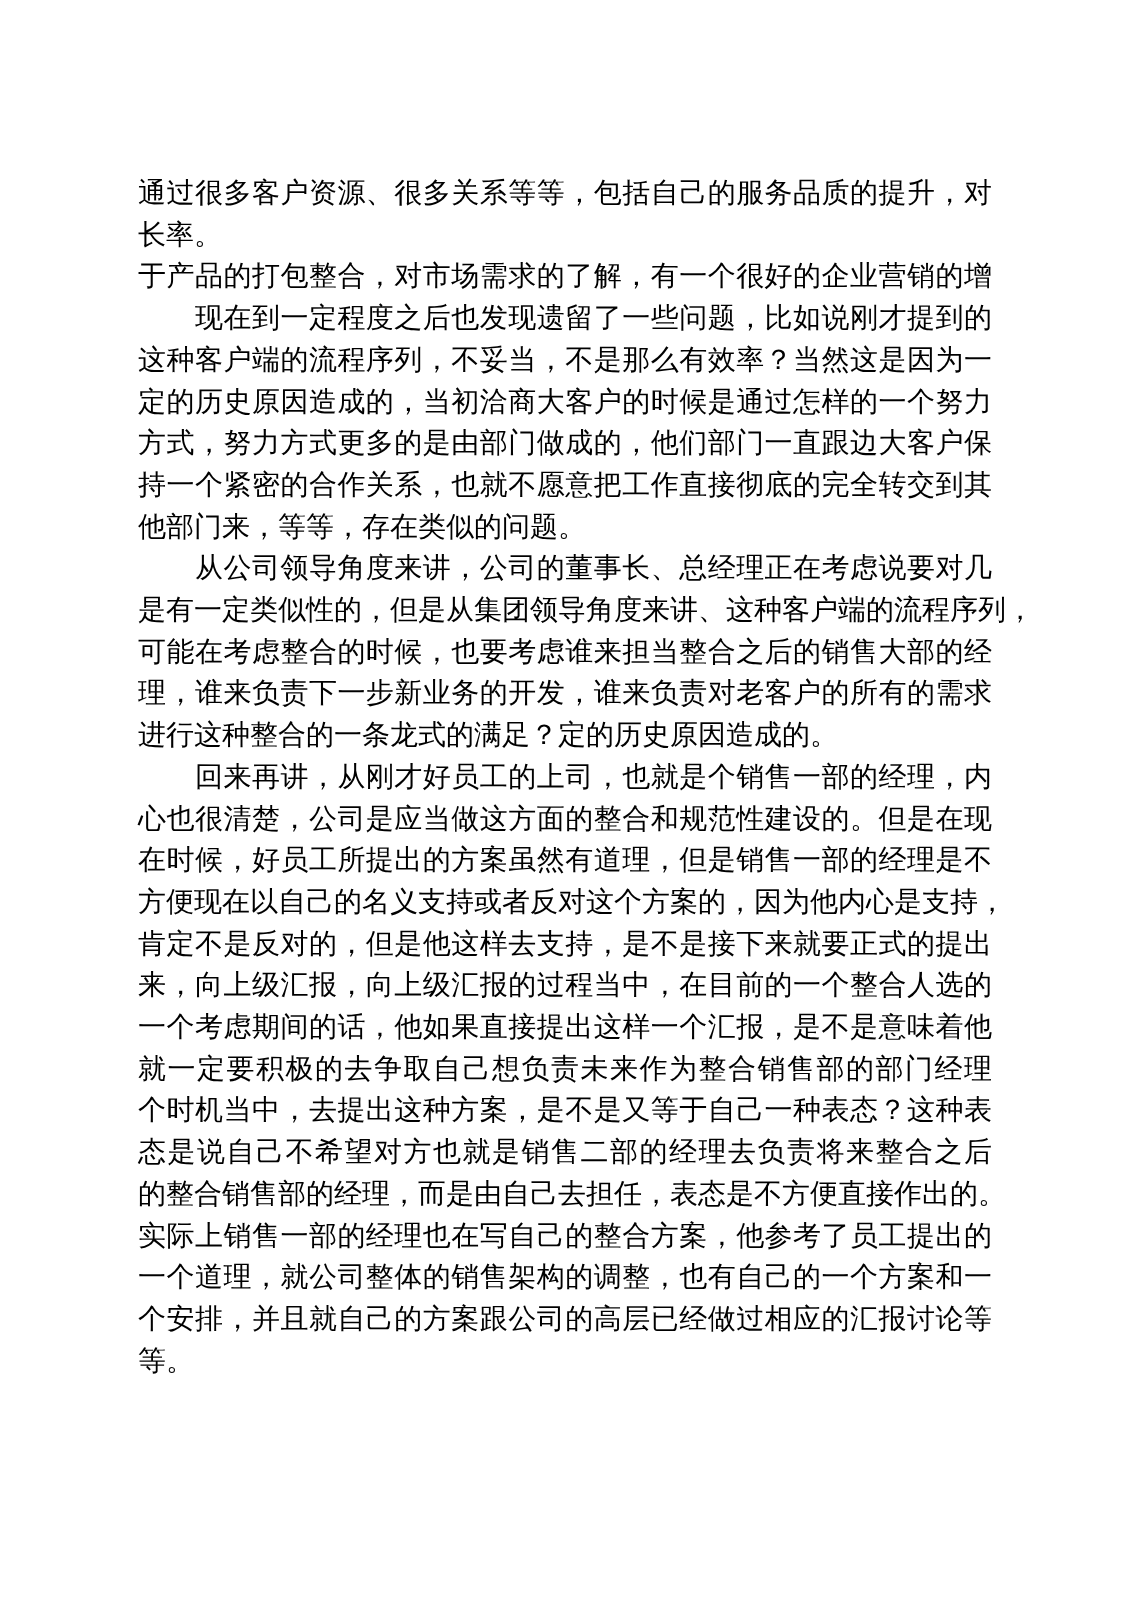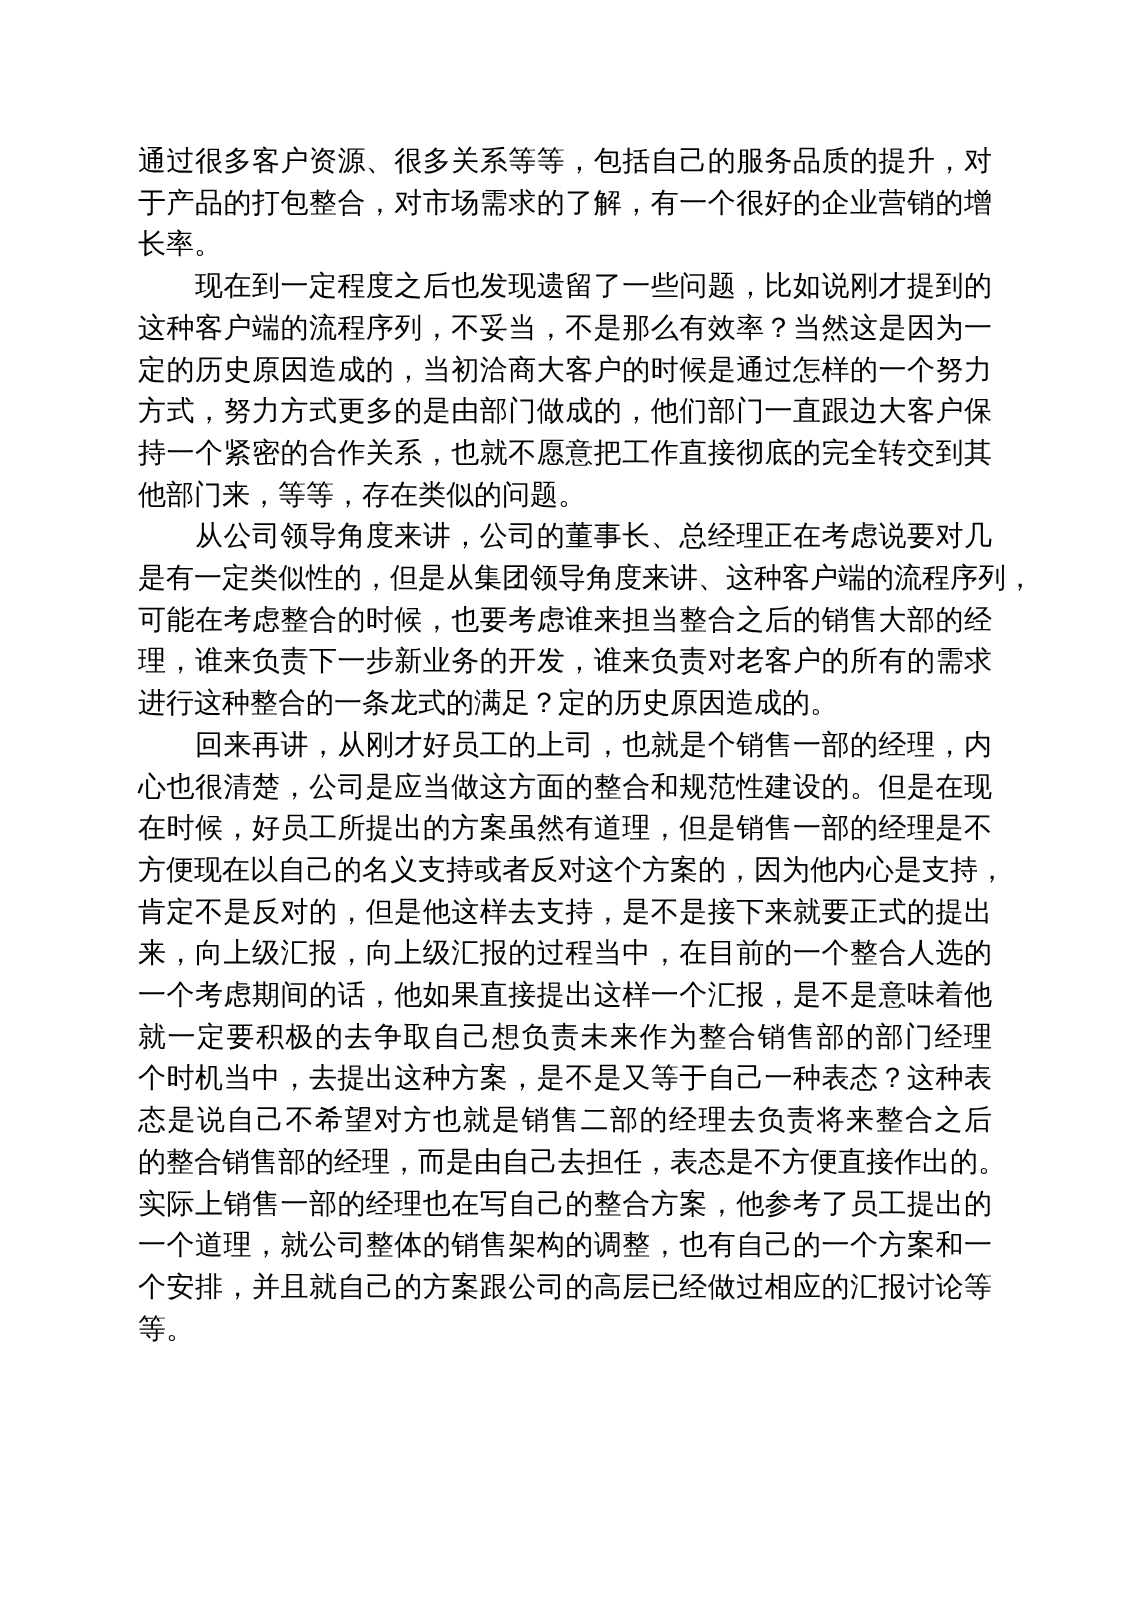--- a/index.html
+++ b/index.html
@@ -8,20 +8,21 @@
     background: #ffffff;
   }
   .page {
     position: relative;
     width: 1131px;
     height: 1426px;
     background: #ffffff;
     overflow: hidden;
     font-family: "Liberation Serif", "DejaVu Serif", serif;
     color: #000000;
+    margin-top: 32px;
   }
   .text-block {
     position: absolute;
     left: 138px;
     top: 140px;
     width: 854px;
     font-size: 28px;
     line-height: 41.7px;
   }
   .ln {
@@ -46,22 +47,22 @@
     line-height: 36px;
     color: #8b5cf6;
   }
 </style>
 </head>
 <body>
 
 <div class="page">
   <div class="text-block">
     <div class="ln">通过很多客户资源、很多关系等等，包括自己的服务品质的提升，对</div>
+    <div class="ln end">长率。</div>
     <div class="ln">于产品的打包整合，对市场需求的了解，有一个很好的企业营销的增</div>
-    <div class="ln end">长率。</div>
     <div class="ln">　　现在到一定程度之后也发现遗留了一些问题，比如说刚才提到的</div>
     <div class="ln">这种客户端的流程序列，不妥当，不是那么有效率？当然这是因为一</div>
     <div class="ln">定的历史原因造成的，当初洽商大客户的时候是通过怎样的一个努力</div>
     <div class="ln">方式，努力方式更多的是由部门做成的，他们部门一直跟边大客户保</div>
     <div class="ln">持一个紧密的合作关系，也就不愿意把工作直接彻底的完全转交到其</div>
     <div class="ln end">他部门来，等等，存在类似的问题。</div>
     <div class="ln">　　从公司领导角度来讲，公司的董事长、总经理正在考虑说要对几</div>
     <div class="ln">是有一定类似性的，但是从集团领导角度来讲、这种客户端的流程序列，</div>
     <div class="ln">可能在考虑整合的时候，也要考虑谁来担当整合之后的销售大部的经</div>
     <div class="ln">理，谁来负责下一步新业务的开发，谁来负责对老客户的所有的需求</div>

